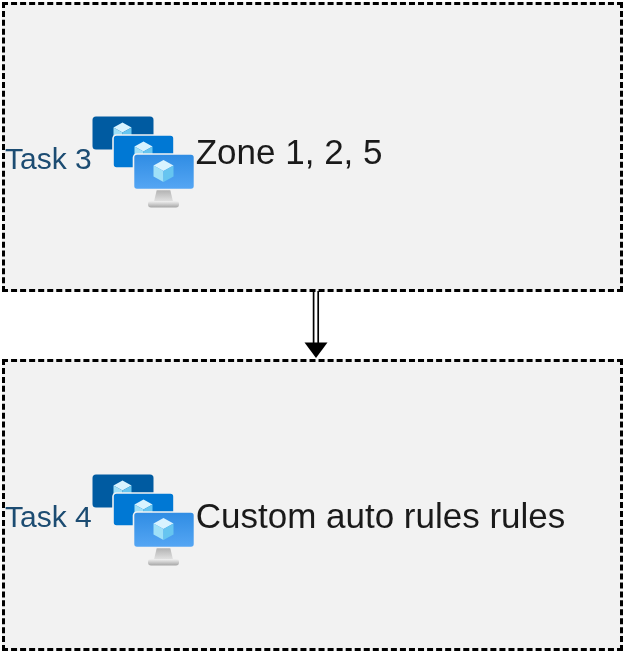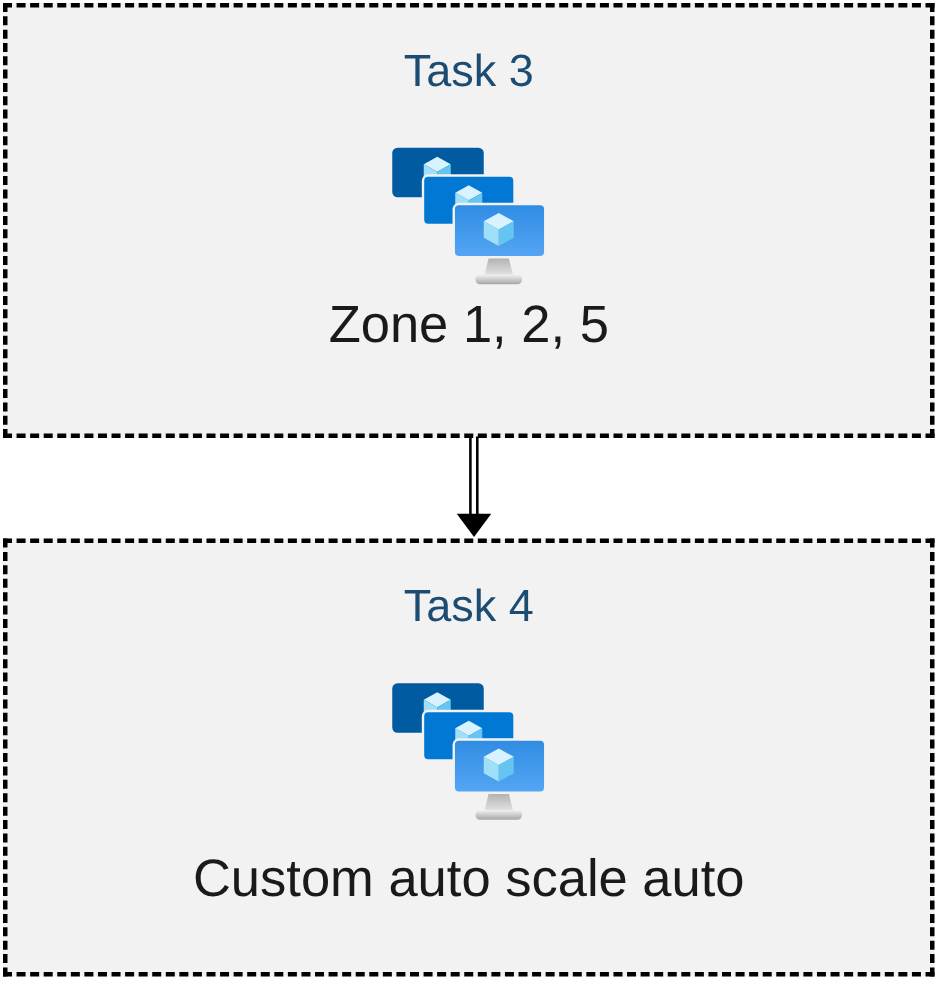--- a/index.html
+++ b/index.html
@@ -16,21 +16,21 @@
     overflow: hidden;
   }
   .task-box {
     position: absolute;
     left: 2px;
     width: 621px;
     box-sizing: border-box;
     background: #F2F2F2;
     border: 3px dashed #000000;
     display: flex;
-    flex-direction: column;
+    flex-direction: row;
     align-items: center;
   }
   .box-top { top: 2px; height: 290px; }
   .box-bottom { top: 359px; height: 292px; }
   .box-title {
     margin: 0;
     padding-top: 23px;
     font-size: 30px;
     line-height: 40px;
     font-weight: 400;
@@ -141,17 +141,17 @@
         <polygon points="65,73 78,73 81,85.5 62,85.5" fill="url(#gradNeck)"></polygon>
         <rect x="56" y="85" width="31" height="6.5" rx="3" fill="url(#gradBase)"></rect>
         <rect x="41.5" y="38" width="61" height="35.5" rx="3.5" stroke="#F2F2F2" stroke-width="1.6" fill="url(#gradFront)"></rect>
         <polygon points="71.5,44 81.5,49.5 71.5,55 61.5,49.5" fill="#D8F3FF"></polygon>
         <polygon points="61.5,49.5 71.5,55 71.5,66 61.5,60.5" fill="#9FE0F8"></polygon>
         <polygon points="71.5,55 81.5,49.5 81.5,60.5 71.5,66" fill="#66C5F0"></polygon>
       </g>
     </svg>
 
     <div class="caption single">
-      <div>Custom auto scale auto</div>
+      <div>Custom auto rules rules</div>
     </div>
   </section>
 
 </div>
 
 </body></html>

